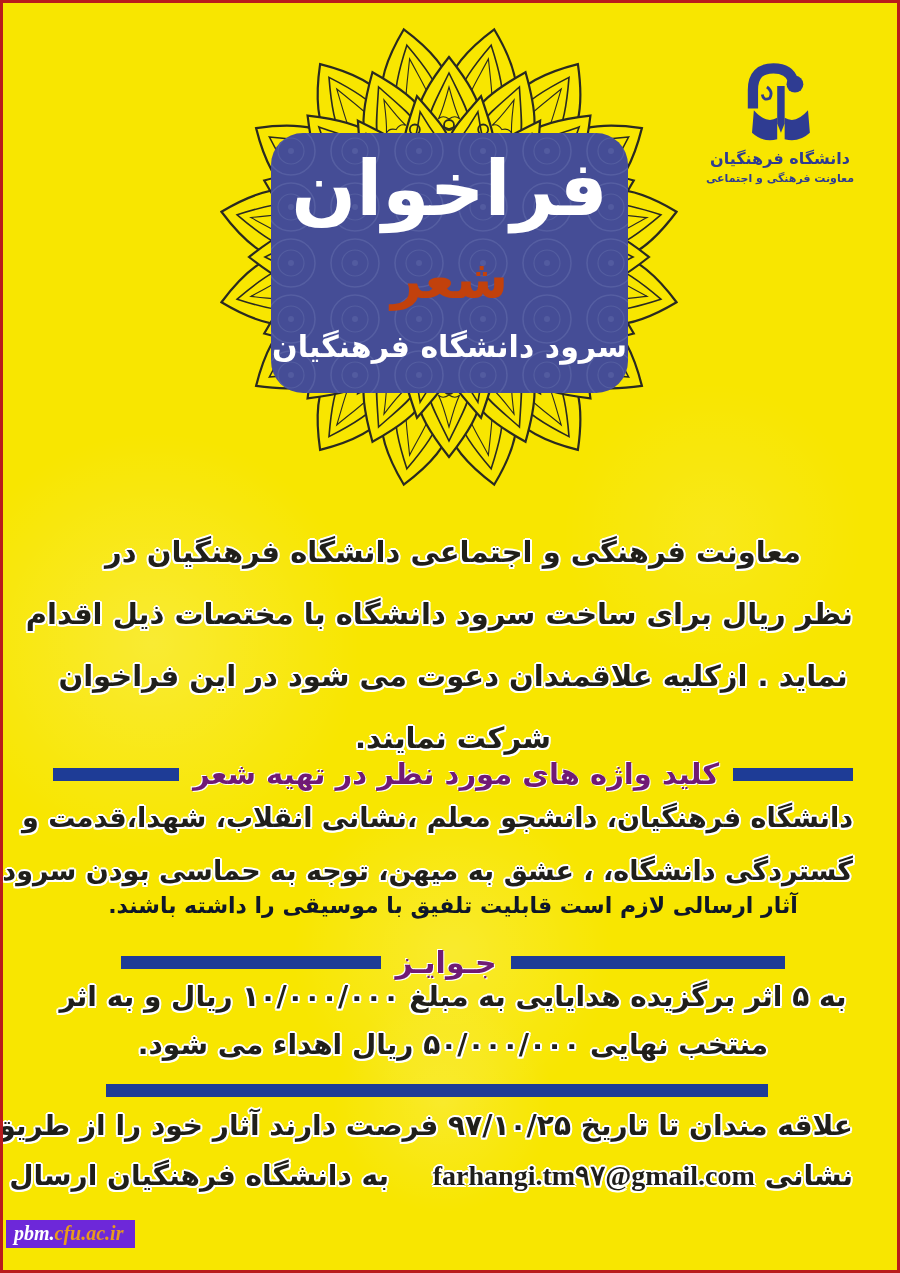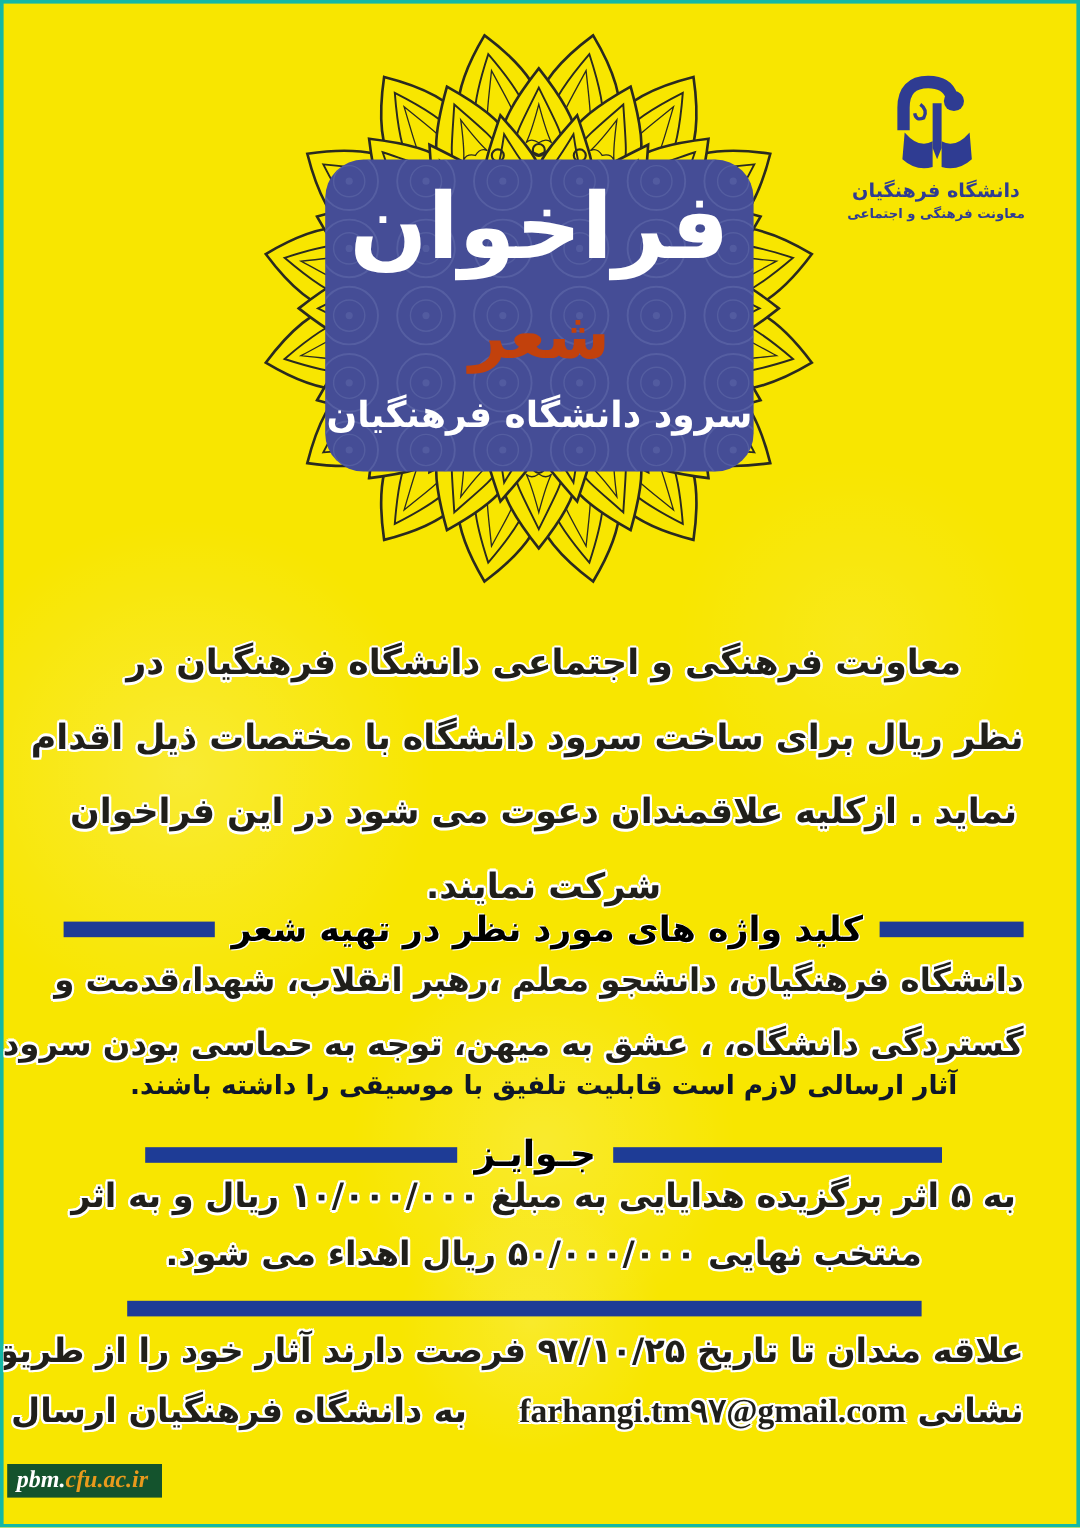--- a/index.html
+++ b/index.html
@@ -1,18 +1,18 @@
 <!DOCTYPE html>
 <html lang="fa"><head>
 <meta charset="utf-8">
 <style>
   html,body{margin:0;padding:0;}
   body{width:900px;height:1273px;background:#fff;font-family:"DejaVu Sans",sans-serif;}
   .poster{position:relative;width:900px;height:1273px;box-sizing:border-box;
-          background:#F8E600;border:3px solid #14b8a6;overflow:hidden;}
+          background:#F8E600;border:3px solid #b91c1c;overflow:hidden;}
   .wm{position:absolute;border-radius:50%;pointer-events:none;}
   .wm1{left:-60px;top:430px;width:420px;height:420px;
        background:radial-gradient(closest-side,rgba(255,255,255,.20),rgba(255,255,255,0));}
   .wm2{left:290px;top:790px;width:320px;height:320px;
        background:radial-gradient(closest-side,rgba(255,255,255,.18),rgba(255,255,255,0));}
   .wm3{left:330px;top:990px;width:220px;height:220px;
        background:radial-gradient(closest-side,rgba(255,255,255,.16),rgba(255,255,255,0));}
   .wm4{left:560px;top:380px;width:300px;height:300px;
        background:radial-gradient(closest-side,rgba(255,255,255,.10),rgba(255,255,255,0));}
 
@@ -40,33 +40,33 @@
   .kw{top:788px;font-size:27px;line-height:53px;}
   .note{top:888px;font-size:22px;line-height:30px;color:#0f172a;}
   .prizes{top:970px;font-size:28px;line-height:48px;}
   .contact{top:1098px;font-size:28px;line-height:50px;}
   .email{font-family:"Liberation Serif",serif;font-weight:700;direction:ltr;unicode-bidi:embed;padding-left:34px;}
 
   
   .sec-header{position:absolute;left:50px;width:800px;display:flex;align-items:center;
               justify-content:center;direction:rtl;}
   .sec-header .bar{height:13px;background:#1E3C96;}
-  .sec-title{color:#000000;font-weight:700;white-space:nowrap;margin:0 14px;
+  .sec-title{color:#701a75;font-weight:700;white-space:nowrap;margin:0 14px;
              text-shadow:1px 1px 0 #fff,-1px -1px 0 #fff;}
   .h1{top:748px;height:46px;}
   .h1 .bar-a{width:135px;} .h1 .bar-b{width:142px;}
   .h1 .sec-title{font-size:29px;}
   .h2{top:936px;height:46px;}
   .h2 .bar-a{width:274px;} .h2 .bar-b{width:260px;}
   .h2 .sec-title{font-size:30px;}
 
   .divider{position:absolute;left:103px;top:1081px;width:662px;height:13px;background:#1E3C96;}
 
   
-  .site-tag{position:absolute;left:3px;top:1217px;background:#14532d;padding:2px 12px 3px 8px;
+  .site-tag{position:absolute;left:3px;top:1217px;background:#6d28d9;padding:2px 12px 3px 8px;
             font-family:"Liberation Serif",serif;font-style:italic;font-weight:700;font-size:20px;}
   .site-tag .w{color:#fff;} .site-tag .o{color:#E89A1C;}
 </style>
 </head>
 <body>
 
 <div class="poster">
 
   <div class="wm wm1"></div>
   <div class="wm wm2"></div>
@@ -476,21 +476,21 @@
     <div>نماید . ازکلیه علاقمندان دعوت می شود در این فراخوان</div>
     <div>شرکت نمایند.</div>
   </div>
 
   <div class="sec-header h1">
     <div class="bar bar-a"></div>
     <div class="sec-title">کلید واژه های مورد نظر در تهیه شعر</div>
     <div class="bar bar-b"></div>
   </div>
   <div class="block kw rtl halo">
-    <div>دانشگاه فرهنگیان، دانشجو معلم ،رهبر انقلاب، شهدا،قدمت و</div>
+    <div>دانشگاه فرهنگیان، دانشجو معلم ،نشانی انقلاب، شهدا،قدمت و</div>
     <div>گستردگی دانشگاه، ، عشق به میهن، توجه به حماسی بودن سرود.</div>
   </div>
   <div class="block note rtl">آثار ارسالی لازم است قابلیت تلفیق با موسیقی را داشته باشند.</div>
 
   <div class="sec-header h2">
     <div class="bar bar-a"></div>
     <div class="sec-title">جـوایـز</div>
     <div class="bar bar-b"></div>
   </div>
   <div class="block prizes rtl halo">

